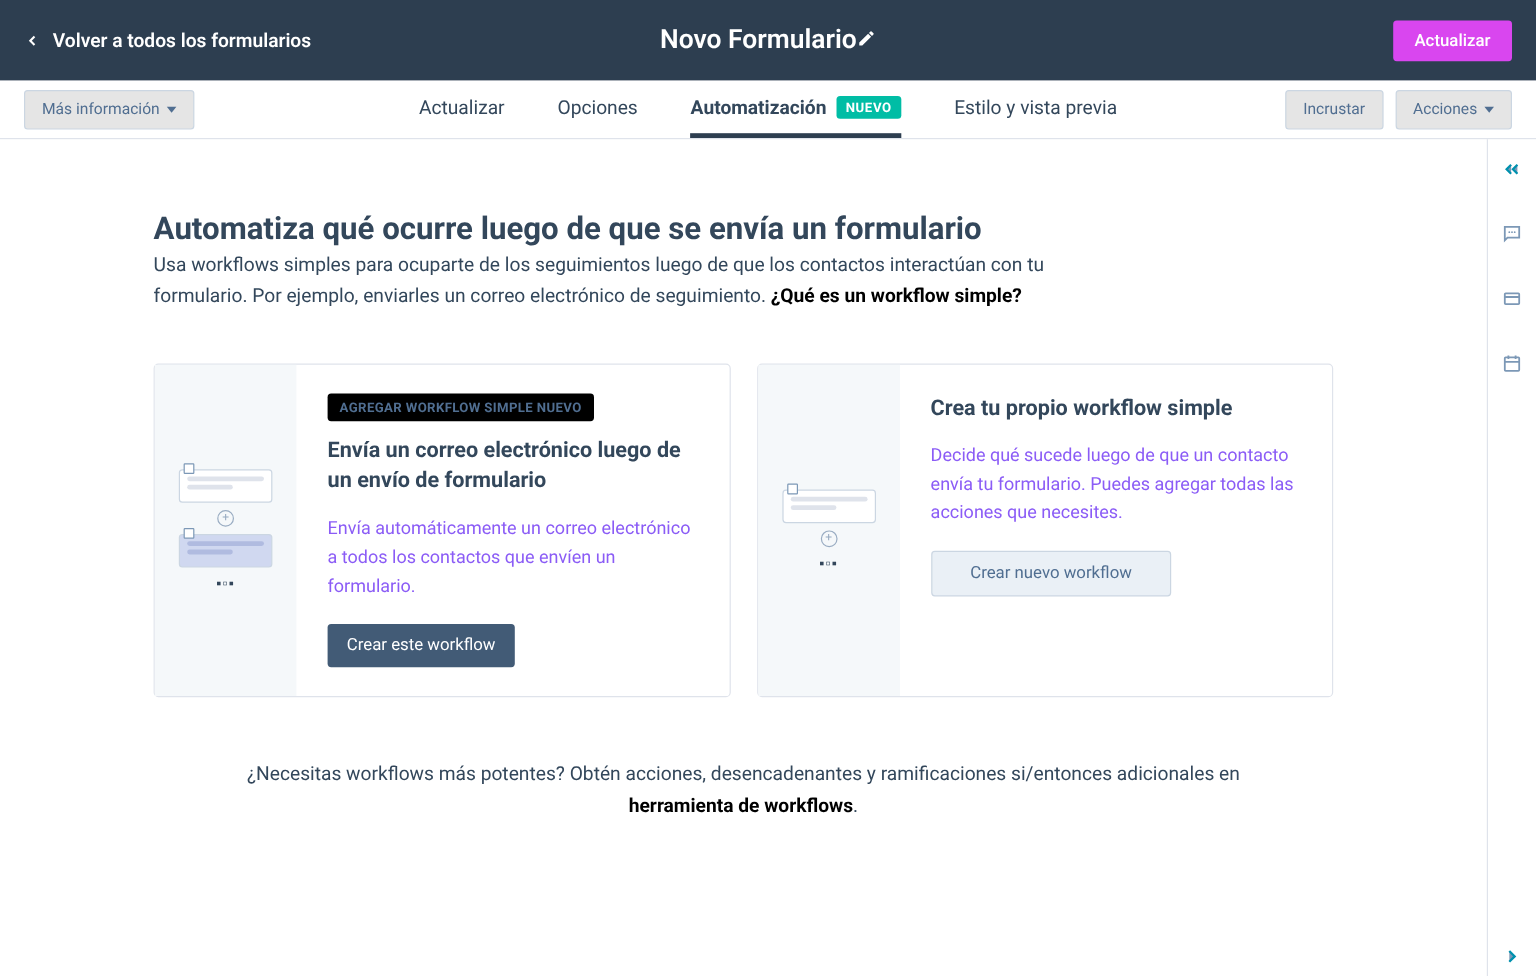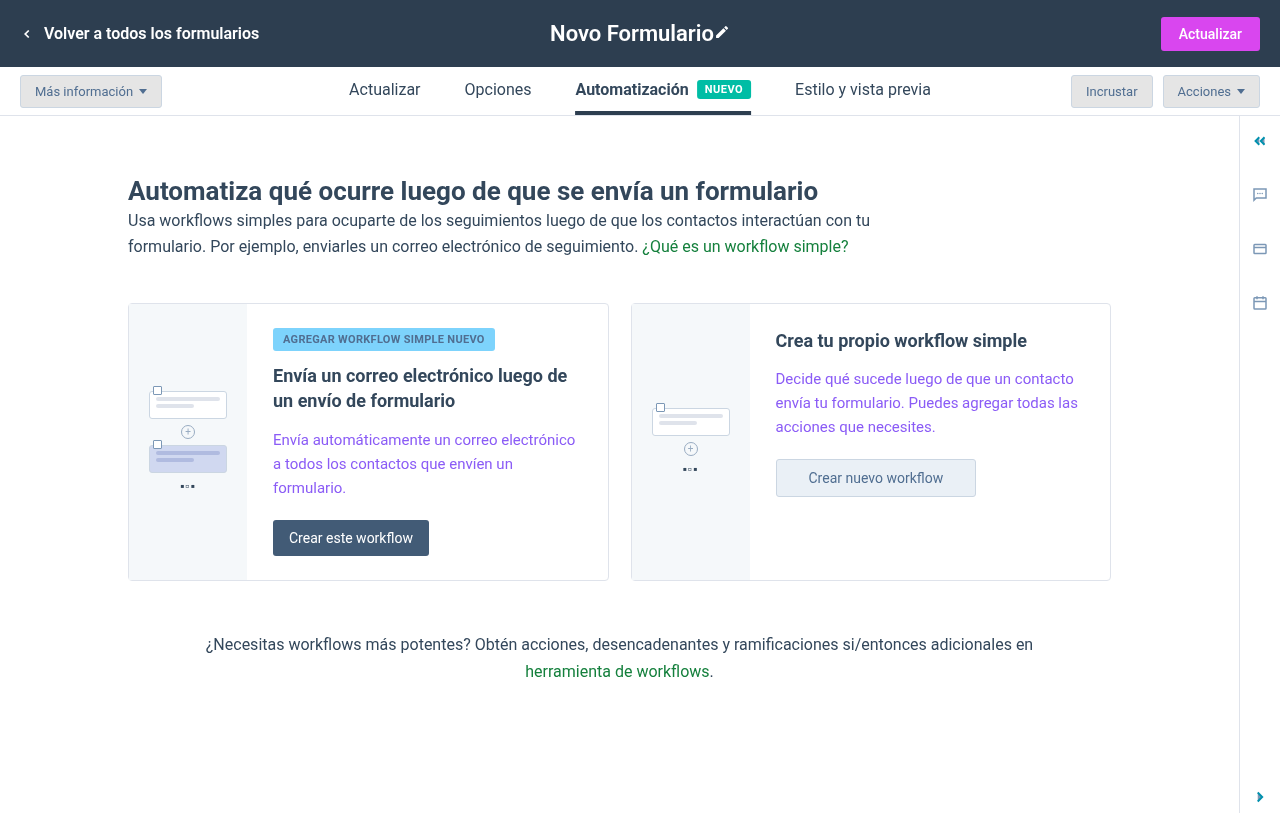--- a/index.html
+++ b/index.html
@@ -16,26 +16,26 @@
 .btn-secondary{background:#e5e5e5;color:#506e91;border:1px solid #cbd6e2;padding:8px 14px;border-radius:3px;font-size:13px;cursor:pointer;display:inline-flex;align-items:center;gap:6px}
 .tabs{position:absolute;left:50%;transform:translateX(-50%);display:flex;gap:44px;height:100%}
 .tab{display:flex;align-items:center;font-size:16px;color:#33475b;cursor:pointer;border-bottom:4px solid transparent;gap:8px;font-weight:400}
 .tab.active{font-weight:700;border-bottom-color:#2d3e50}
 .badge-new{background:#00bda5;color:#fff;font-size:11px;font-weight:700;padding:3px 8px;border-radius:3px;letter-spacing:0.5px}
 .nav-right{margin-left:auto;display:flex;gap:10px}
 .main-wrap{display:flex;height:calc(100vh - 103px)}
 .content{flex:1;padding:60px 128px 40px;overflow-y:auto}
 .content h2{font-size:26px;font-weight:700;margin-bottom:2px;color:#33475b}
 .content .subtitle{font-size:16px;line-height:1.6;color:#33475b;margin-bottom:44px;max-width:820px}
-.link-teal{color:#15803d;font-weight:400;cursor:pointer}
+.link-teal{color:#000000;font-weight:700;cursor:pointer}
 .cards{display:flex;gap:22px;margin-bottom:50px}
 .card{border:1px solid #dfe3eb;border-radius:4px;display:flex;flex:1;min-height:220px}
 .card-illus{width:118px;background:#f5f8fa;display:flex;align-items:center;justify-content:center;padding:16px}
 .card-body{padding:24px 26px;flex:1}
-.tag{display:inline-block;background:#7dd3fc;color:#506e91;font-size:11px;font-weight:700;padding:5px 10px;border-radius:3px;letter-spacing:0.3px;margin-bottom:12px}
+.tag{display:inline-block;background:#000000;color:#506e91;font-size:11px;font-weight:700;padding:5px 10px;border-radius:3px;letter-spacing:0.3px;margin-bottom:12px}
 .card-body h3{font-size:18px;font-weight:700;margin-bottom:14px;line-height:1.4}
 .card-body p{font-size:15px;line-height:1.6;color:#8b5cf6;margin-bottom:20px}
 .btn-dark{background:#425b76;color:#fff;border:none;padding:10px 16px;border-radius:3px;font-size:14px;cursor:pointer}
 .btn-light{background:#eaf0f6;color:#506e91;border:1px solid #cbd6e2;padding:10px 32px;border-radius:3px;font-size:14px;cursor:pointer}
 .footer-text{text-align:center;font-size:16px;line-height:1.7;color:#33475b;max-width:880px;margin:0 auto}
 .right-rail{width:41px;border-left:1px solid #dfe3eb;display:flex;flex-direction:column;align-items:center;padding-top:16px;gap:32px;position:relative}
 .rail-icon{cursor:pointer;color:#7c98b6}
 .rail-icon svg{width:18px;height:18px;fill:currentColor}
 .rail-bottom{position:absolute;bottom:16px}
 .caret-down{width:0;height:0;border-left:4px solid transparent;border-right:4px solid transparent;border-top:5px solid currentColor;display:inline-block}

